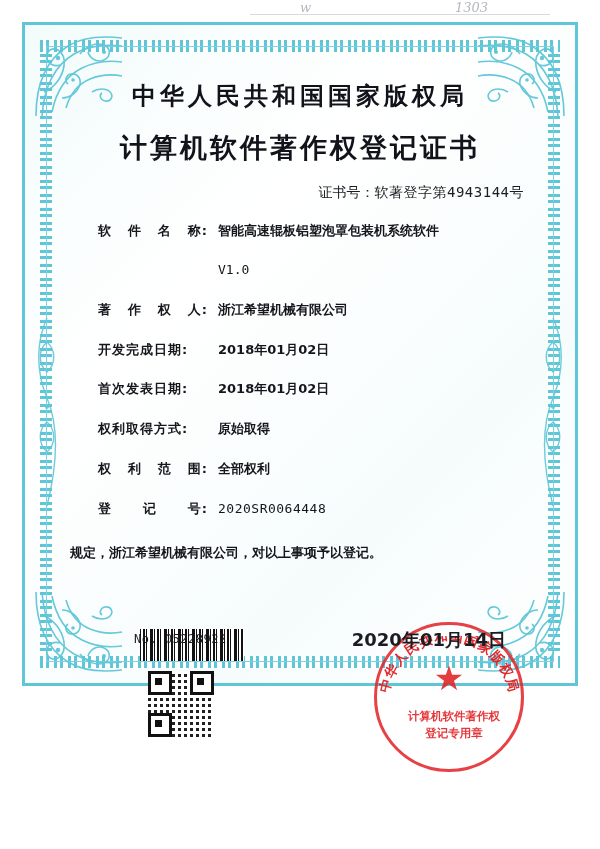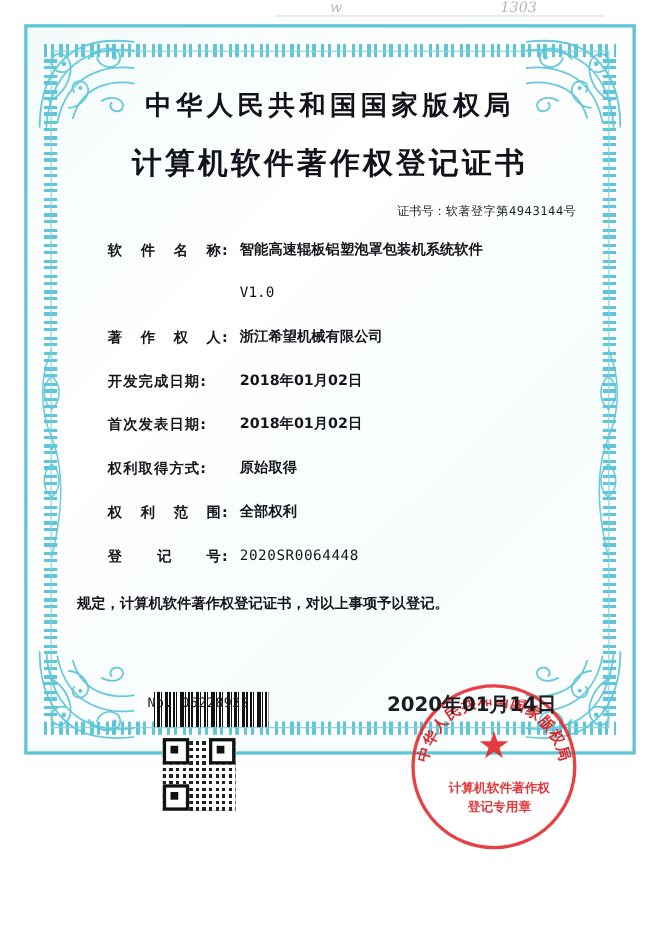--- a/index.html
+++ b/index.html
@@ -104,21 +104,21 @@
     letter-spacing: 3px;
     color: #12131a;
     margin-top: 18px;
     font-family: "DejaVu Serif", "Liberation Serif", serif;
     font-weight: 700;
   }
 
   .cert-no {
     margin-top: 18px;
     text-align: right;
-    font-size: 11px;
+    font-size: 14px;
     color: #1b1c22;
     padding-right: 6px;
     font-family: "DejaVu Sans", sans-serif;
   }
 
   .fields {
     margin-top: 20px;
     padding-left: 28px;
   }
   .field-row {
@@ -462,21 +462,21 @@
             <span>登</span>
             <span>记</span>
             <span>号:</span>
           </div>
           <div class="field-value mono">2020SR0064448</div>
         </div>
 
       </div>
 
       <div class="statement">
-        <span>规定，计算机软件著作权登记证书，对以上事项予以登记。</span>
+        <span>规定，浙江希望机械有限公司，对以上事项予以登记。</span>
       </div>
     </div>
 
     <div class="codes">
       <div class="barcode"></div>
       <div class="qrcode">
         <span class="qr-eye e1"></span>
         <span class="qr-eye e2"></span>
         <span class="qr-eye e3"></span>
       </div>

